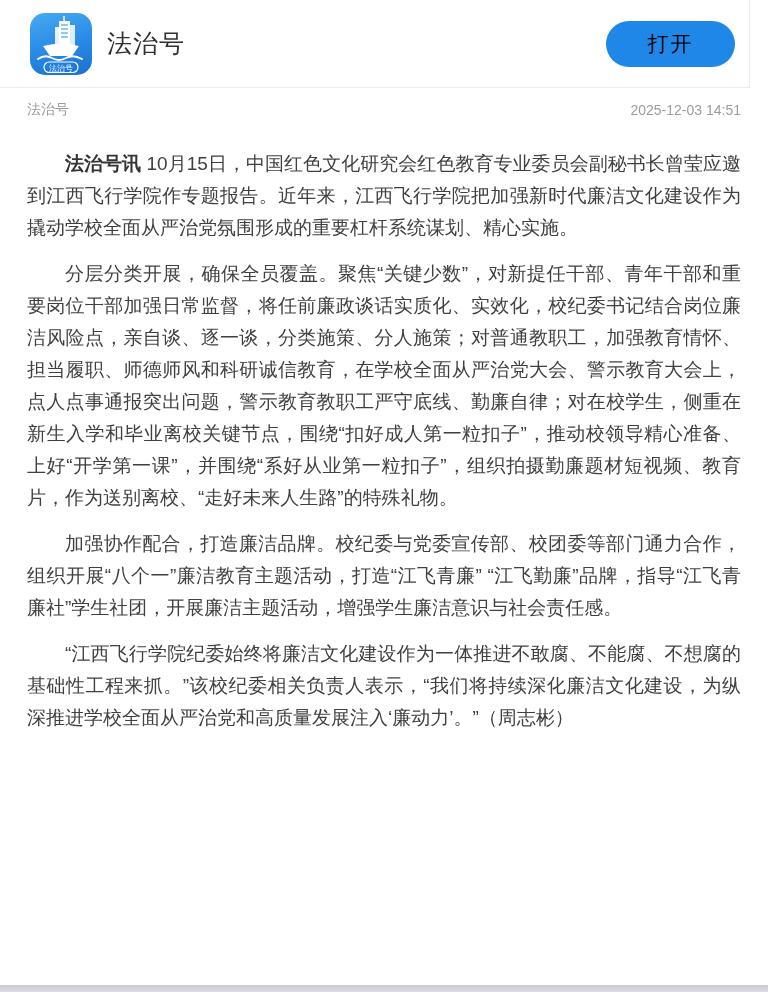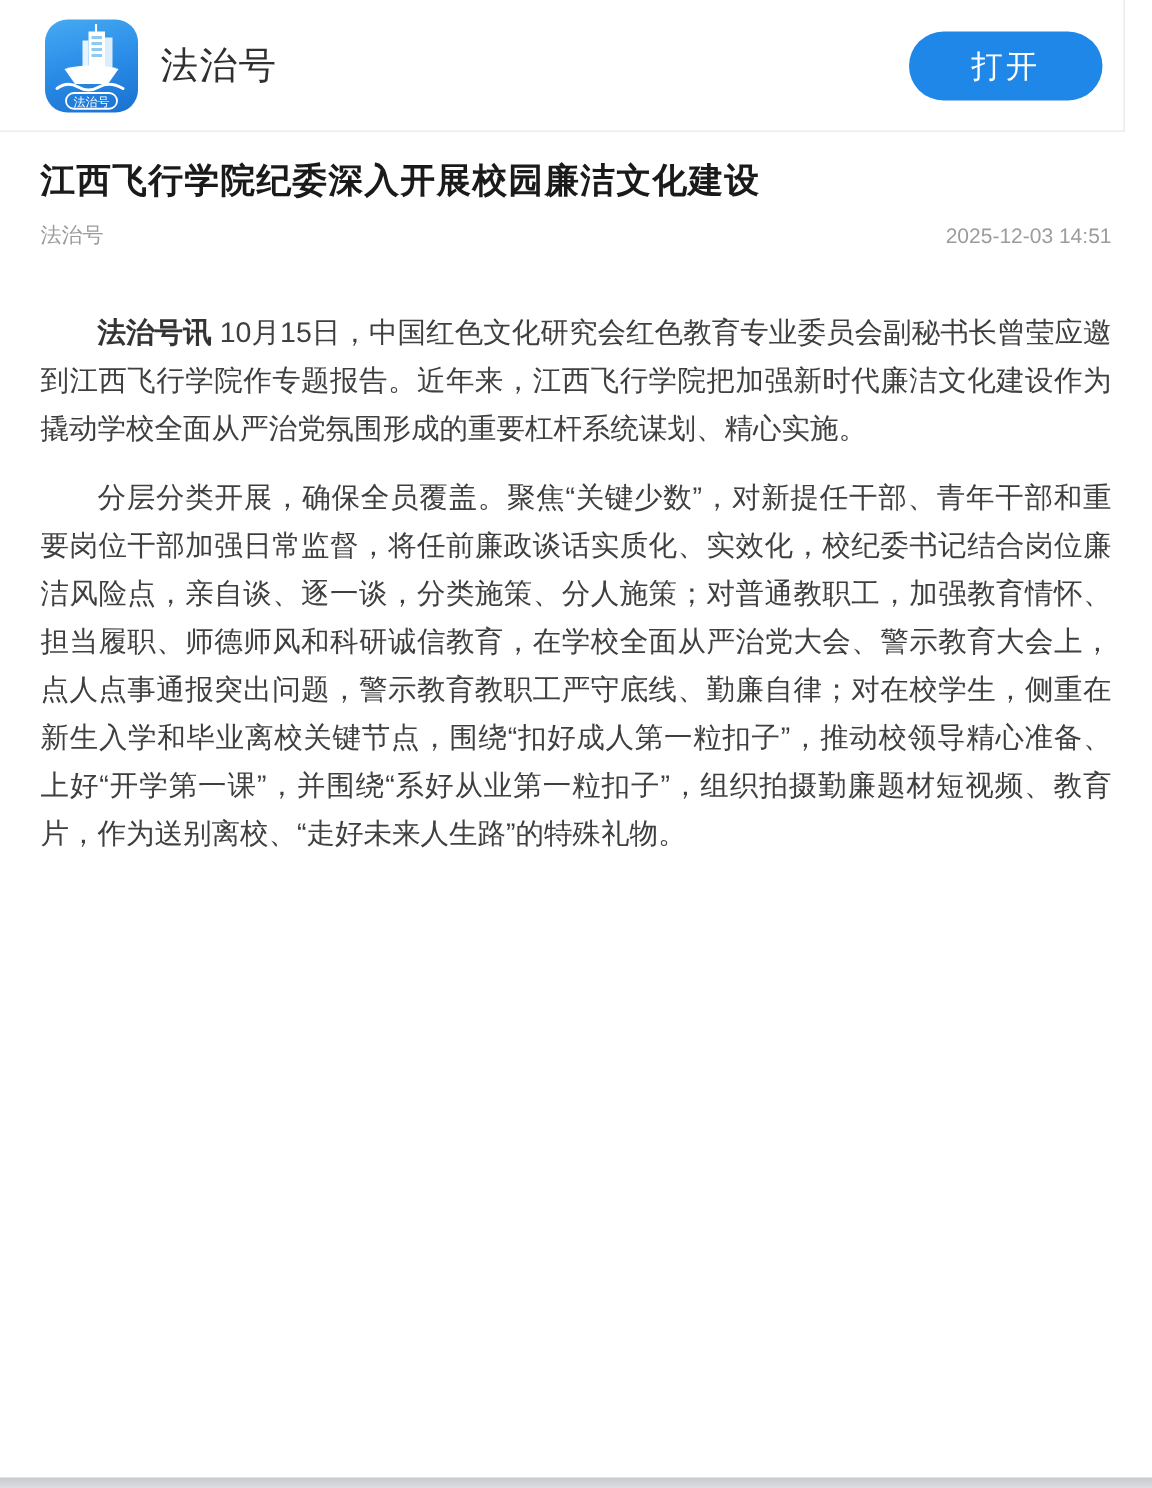--- a/index.html
+++ b/index.html
@@ -29,39 +29,39 @@
   .app-icon svg{display:block;}
   .app-name{
     margin-left:15px;
     font-size:25px;color:#303030;
     letter-spacing:1px;
   }
   .open-btn{
     margin-left:auto;
     width:129px;height:46px;
     border:none;border-radius:23px;
-    background:#1e87e8;color:#ffffff;
+    background:#1e87e8;color:#000000;
     font-size:21px;letter-spacing:2px;
     font-family:inherit;
     display:flex;align-items:center;justify-content:center;
     cursor:pointer;
   }
   
   .article-title{
     margin:17px 27px 0 27px;
     font-size:23px;font-weight:700;color:#1a1a1a;
     letter-spacing:1px;line-height:30px;
   }
   .article-meta{
     margin:13px 27px 0 27px;
     display:flex;justify-content:space-between;align-items:center;
     font-size:14px;color:#9c9c9c;
   }
   .article-body{
-    margin:41px 27px 0 27px;
+    margin:29px 27px 0 27px;
     font-size:19px;line-height:32px;color:#3f3f3f;
     text-align:justify;
   }
   .article-body p{
     margin:0 0 14px 0;
     text-indent:2em;
   }
   .article-body p .lead{font-weight:700;color:#343434;}
   
   .bottom-strip{
@@ -89,27 +89,28 @@
         <path d="M13 33 Q31 28 49 33 L42 43 L20 43 Z" fill="#ffffff"></path>
         <path d="M8 46 Q15 41 22 45 Q29 49 36 45 Q43 41 52 46" stroke="#ffffff" stroke-width="2" fill="none" stroke-linecap="round"></path>
         <rect x="14" y="49" width="34" height="10.5" rx="5.2" fill="none" stroke="#ffffff" stroke-width="1.2"></rect>
         <text x="31" y="57.5" text-anchor="middle" font-size="8" fill="#ffffff">法治号</text>
       </svg>
     </div>
     <div class="app-name">法治号</div>
     <button class="open-btn">打开</button>
   </header>
 
-  <h1 class="article-title">江西飞行学院纪委深入开展校园廉洁文化建设</h1>
 
   <div class="article-meta">
     <span>法治号</span>
     <span>2025-12-03 14:51</span>
   </div>
 
   <div class="article-body" id="article-body">
       <p><span class="lead">法治号讯</span> 10月15日，中国红色文化研究会红色教育专业委员会副秘书长曾莹应邀到江西飞行学院作专题报告。近年来，江西飞行学院把加强新时代廉洁文化建设作为撬动学校全面从严治党氛围形成的重要杠杆系统谋划、精心实施。</p>
       <p>分层分类开展，确保全员覆盖。聚焦“关键少数”，对新提任干部、青年干部和重要岗位干部加强日常监督，将任前廉政谈话实质化、实效化，校纪委书记结合岗位廉洁风险点，亲自谈、逐一谈，分类施策、分人施策；对普通教职工，加强教育情怀、担当履职、师德师风和科研诚信教育，在学校全面从严治党大会、警示教育大会上，点人点事通报突出问题，警示教育教职工严守底线、勤廉自律；对在校学生，侧重在新生入学和毕业离校关键节点，围绕“扣好成人第一粒扣子”，推动校领导精心准备、上好“开学第一课”，并围绕“系好从业第一粒扣子”，组织拍摄勤廉题材短视频、教育片，作为送别离校、“走好未来人生路”的特殊礼物。</p>
+      <p>加强协作配合，打造廉洁品牌。校纪委与党委宣传部、校团委等部门通力合作，组织开展“八个一”廉洁教育主题活动，打造“江飞青廉” “江飞勤廉”品牌，指导“江飞青廉社”学生社团，开展廉洁主题活动，增强学生廉洁意识与社会责任感。</p>
+      <p>“江西飞行学院纪委始终将廉洁文化建设作为一体推进不敢腐、不能腐、不想腐的基础性工程来抓。”该校纪委相关负责人表示，“我们将持续深化廉洁文化建设，为纵深推进学校全面从严治党和高质量发展注入‘廉动力’。”（周志彬）</p>
     </div>
 
   <div class="bottom-strip"></div>
 
 </div>
 
 </body></html>

